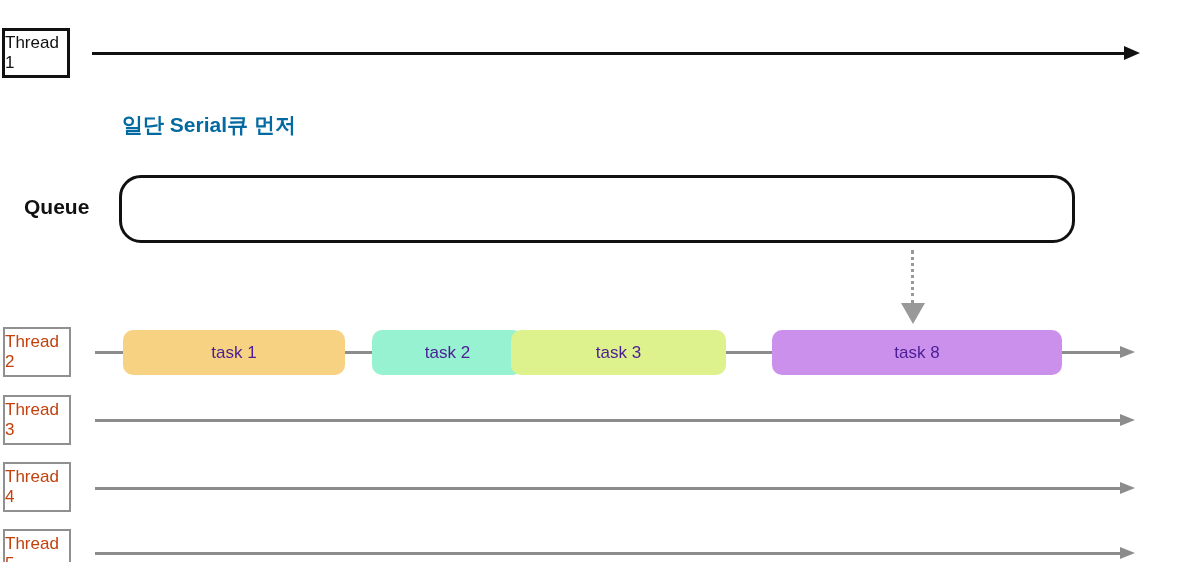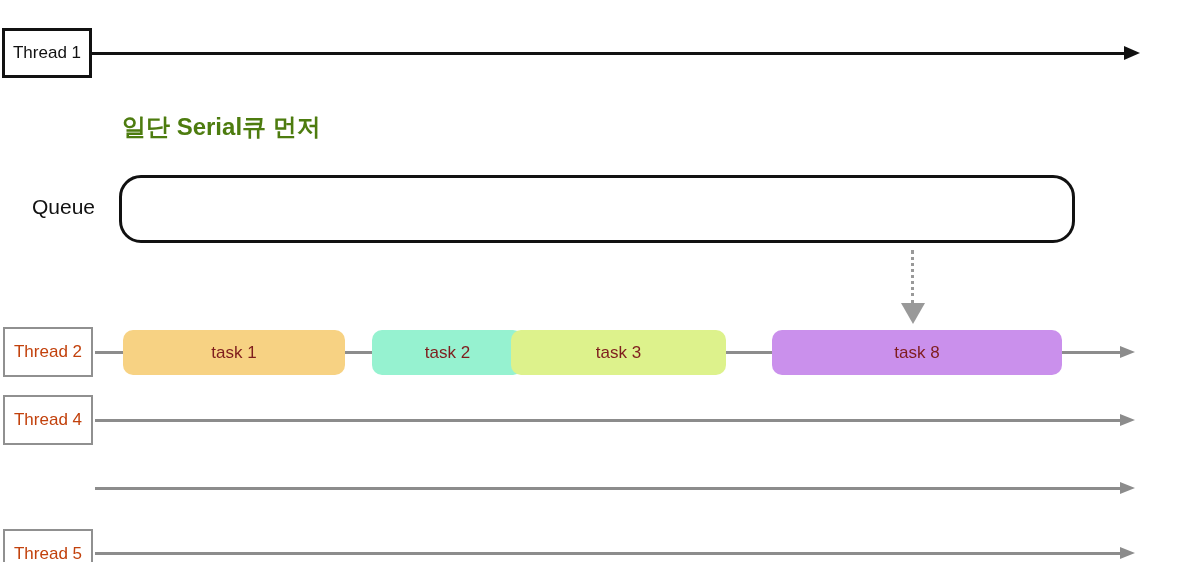--- a/index.html
+++ b/index.html
@@ -11,21 +11,21 @@
   .canvas {
     position: relative;
     width: 1190px;
     height: 562px;
     background: #ffffff;
     overflow: hidden;
   }
   
   .tbox {
     position: absolute;
-    width: 90px;
+    width: 68px;
     height: 50px;
     background: #ffffff;
     display: flex;
     align-items: center;
     justify-content: center;
     font-size: 17px;
     box-sizing: border-box;
     z-index: 3;
   }
   .tbox.black {
@@ -57,34 +57,33 @@
   .ah-right.gray-ah {
     border-top: 6px solid transparent;
     border-bottom: 6px solid transparent;
     border-left: 15px solid #8c8c8c;
   }
   
   .title {
     position: absolute;
     left: 122px;
     top: 111px;
-    font-size: 24px;
+    font-size: 21px;
     font-weight: bold;
-    color: #4d7c0f;
+    color: #0369a1;
     white-space: nowrap;
   }
   
   .queue-label {
     position: absolute;
     left: 24px;
     top: 195px;
     font-size: 21px;
-    font-weight: normal;
+    font-weight: bold;
     color: #111111;
-    margin-left: 8px;
   }
   .queue-box {
     position: absolute;
     left: 119px;
     top: 175px;
     width: 956px;
     height: 68px;
     border: 3px solid #111111;
     border-radius: 22px;
     background: #ffffff;
@@ -109,21 +108,21 @@
     border-top: 21px solid #999999;
   }
   
   .task {
     position: absolute;
     top: 330px;
     height: 45px;
     line-height: 45px;
     text-align: center;
     font-size: 17px;
-    color: #7f1d1d;
+    color: #4c1d95;
     border-radius: 10px;
     z-index: 2;
   }
 </style>
 </head>
 <body>
 
 <div class="canvas">
 
   <div class="tbox black" style="left:2px; top:28px;">
@@ -153,25 +152,28 @@
     <span>task 2</span>
   </div>
   <div class="task" style="left: 511px; width: 215px; background-color: rgb(221, 242, 140);">
     <span>task 3</span>
   </div>
   <div class="task" style="left: 772px; width: 290px; background-color: rgb(202, 144, 236);">
     <span>task 8</span>
   </div>
 
   <div class="tbox gray" style="left:3px; top:395px;">
-    <span>Thread 4</span>
+    <span>Thread 3</span>
   </div>
   <div class="hline gray-line" style="left:95px; top:419px; width:1025px;"></div>
   <div class="ah-right gray-ah" style="left:1120px; top:414px;"></div>
 
+  <div class="tbox gray" style="left:3px; top:462px;">
+    <span>Thread 4</span>
+  </div>
   <div class="hline gray-line" style="left:95px; top:487px; width:1025px;"></div>
   <div class="ah-right gray-ah" style="left:1120px; top:482px;"></div>
 
   <div class="tbox gray" style="left:3px; top:529px;">
     <span>Thread 5</span>
   </div>
   <div class="hline gray-line" style="left:95px; top:552px; width:1025px;"></div>
   <div class="ah-right gray-ah" style="left:1120px; top:547px;"></div>
 
 </div>

